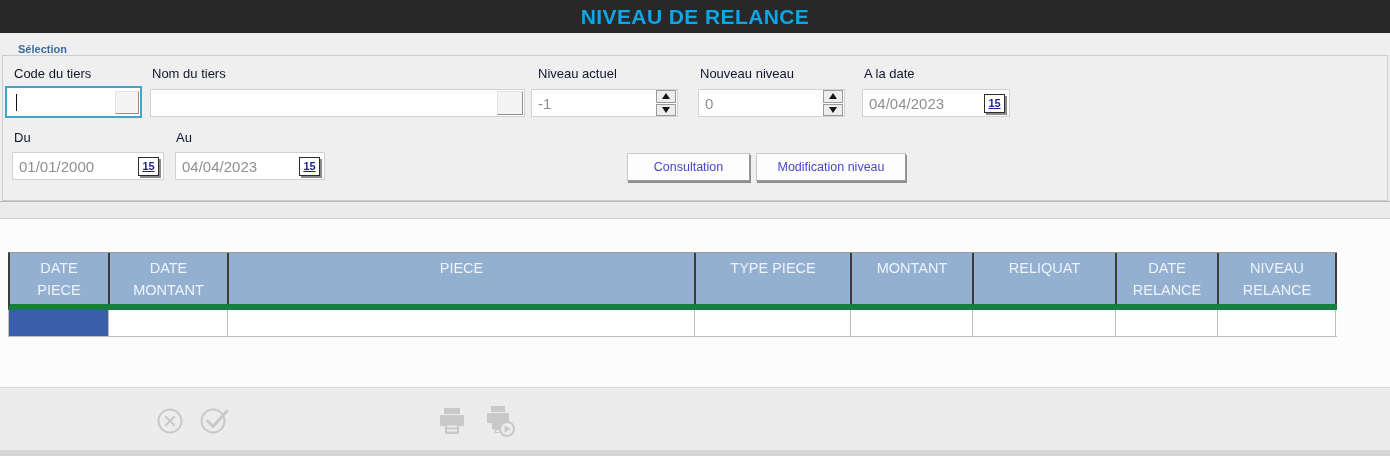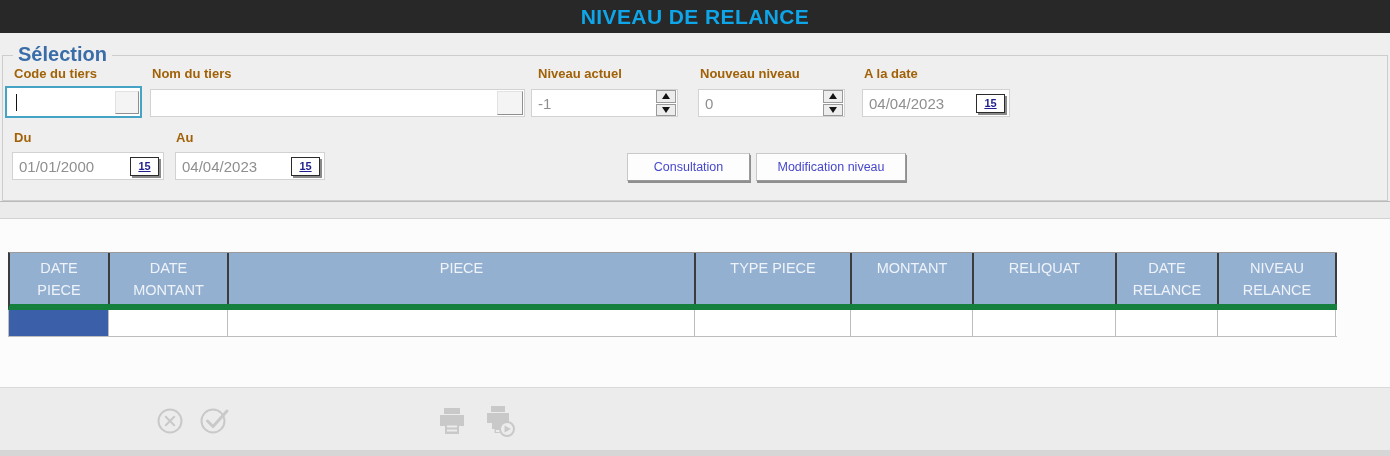--- a/index.html
+++ b/index.html
@@ -16,24 +16,24 @@
   .titlebar .title{
     color:#0ea5e9;font-weight:bold;font-size:21px;letter-spacing:.4px;
   }
   
   .groupbox{
     position:absolute;left:2px;top:55px;width:1386px;height:146px;
     border:1px solid #cdcdcd;box-sizing:border-box;
   }
   .legend{
     position:absolute;top:-13px;left:10px;background:#efefef;padding:0 5px;
-    color:#3a6ca8;font-weight:bold;font-size:20px;
+    color:#3a6ca8;font-weight:bold;font-size:11px;
   }
   .flabel{
-    position:absolute;font-size:13px;font-weight:bold;color:#a16207;white-space:nowrap;
+    position:absolute;font-size:13px;font-weight:normal;color:#0f172a;white-space:nowrap;
   }
   
   .fwrap{
     position:absolute;display:flex;align-items:center;background:#ffffff;
     border:1px solid #d2d2d2;box-sizing:border-box;
   }
   .fwrap input{
     border:none;outline:none;flex:1;min-width:0;background:transparent;
     font-family:"Liberation Sans",sans-serif;font-size:15px;color:#8f8f8f;
     padding:0 2px 0 6px;
@@ -47,21 +47,21 @@
     box-sizing:border-box;cursor:pointer;
   }
   .spinner{width:20px;height:26px;display:flex;flex-direction:column;gap:1px;margin-right:1px;flex:0 0 auto;}
   .spin-btn{
     flex:1;background:#ededed;border:1px solid #9a9a9a;box-sizing:border-box;
     display:flex;align-items:center;justify-content:center;cursor:pointer;
   }
   .tri-up{width:0;height:0;border-left:4px solid transparent;border-right:4px solid transparent;border-bottom:6px solid #141414;}
   .tri-down{width:0;height:0;border-left:4px solid transparent;border-right:4px solid transparent;border-top:6px solid #141414;}
   .cal-btn{
-    width:29px;height:19px;margin-right:4px;flex:0 0 auto;background:#ffffff;
+    width:21px;height:19px;margin-right:4px;flex:0 0 auto;background:#ffffff;
     border:1px solid #2b2b2b;box-shadow:2px 2px 0 #8a8a8a;box-sizing:border-box;
     color:#1f1f8f;font-weight:bold;font-size:11px;text-decoration:underline;
     display:flex;align-items:center;justify-content:center;cursor:pointer;
   }
   .push-btn{
     position:absolute;background:#fdfdfd;box-sizing:border-box;cursor:pointer;
     border:1px solid #9a9a9a;border-top-color:#c9c9c9;border-left-color:#c9c9c9;
     box-shadow:1px 2px 0 #8f8f8f;
     color:#4747cd;font-size:12.5px;display:flex;align-items:center;justify-content:center;
   }

